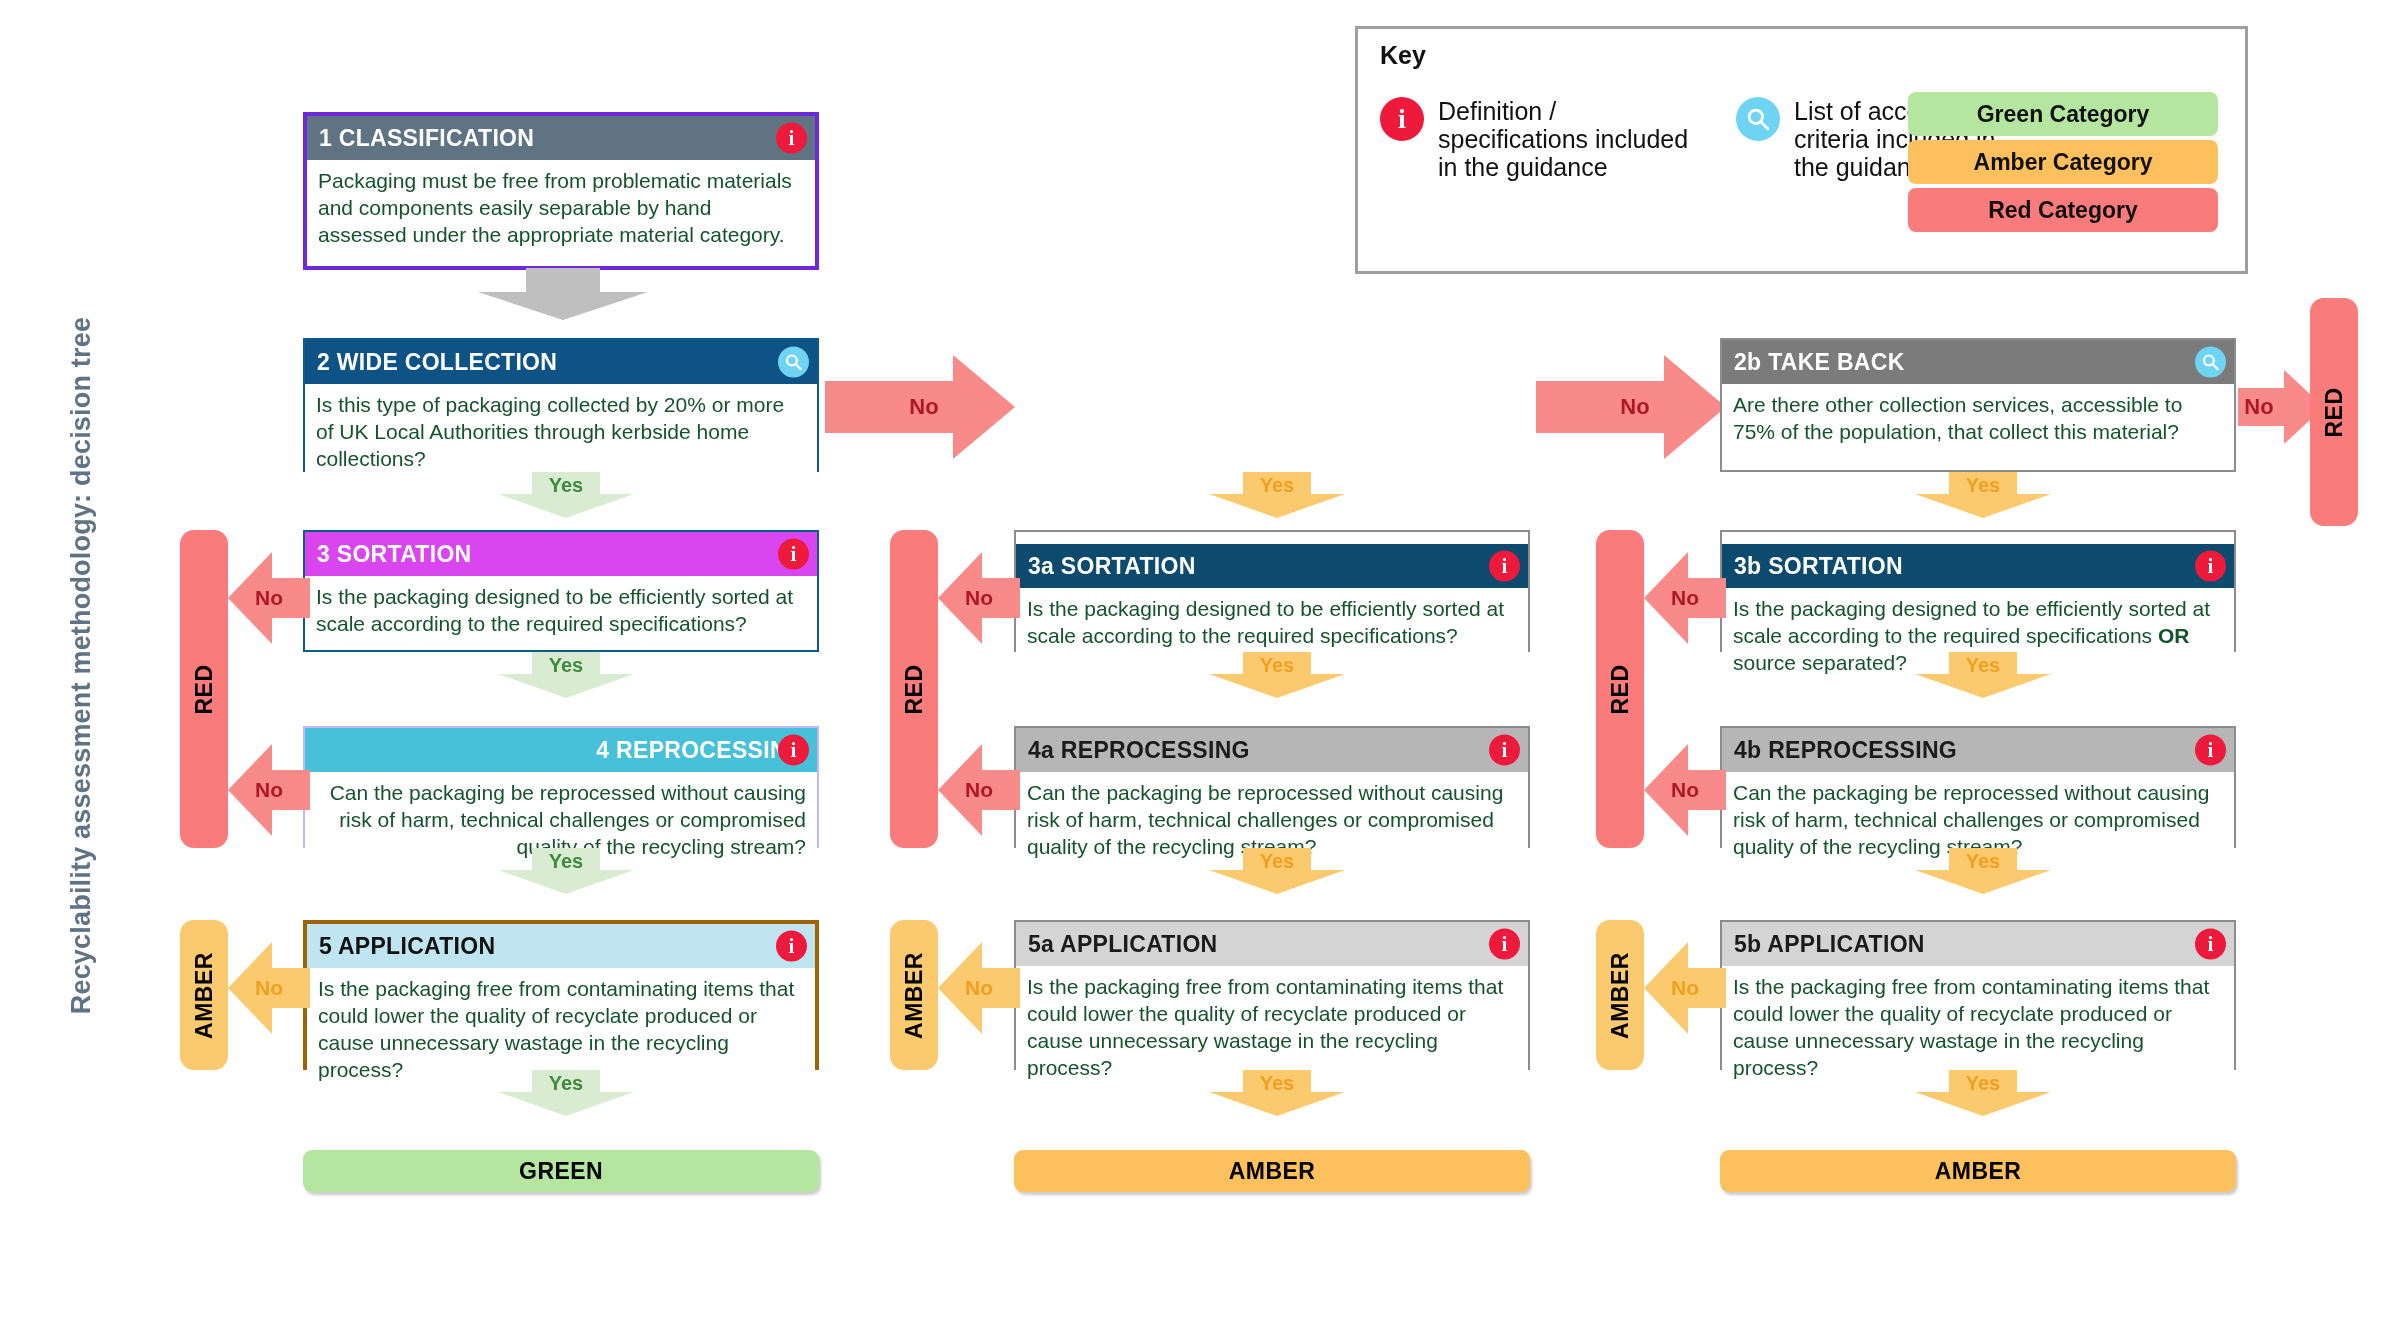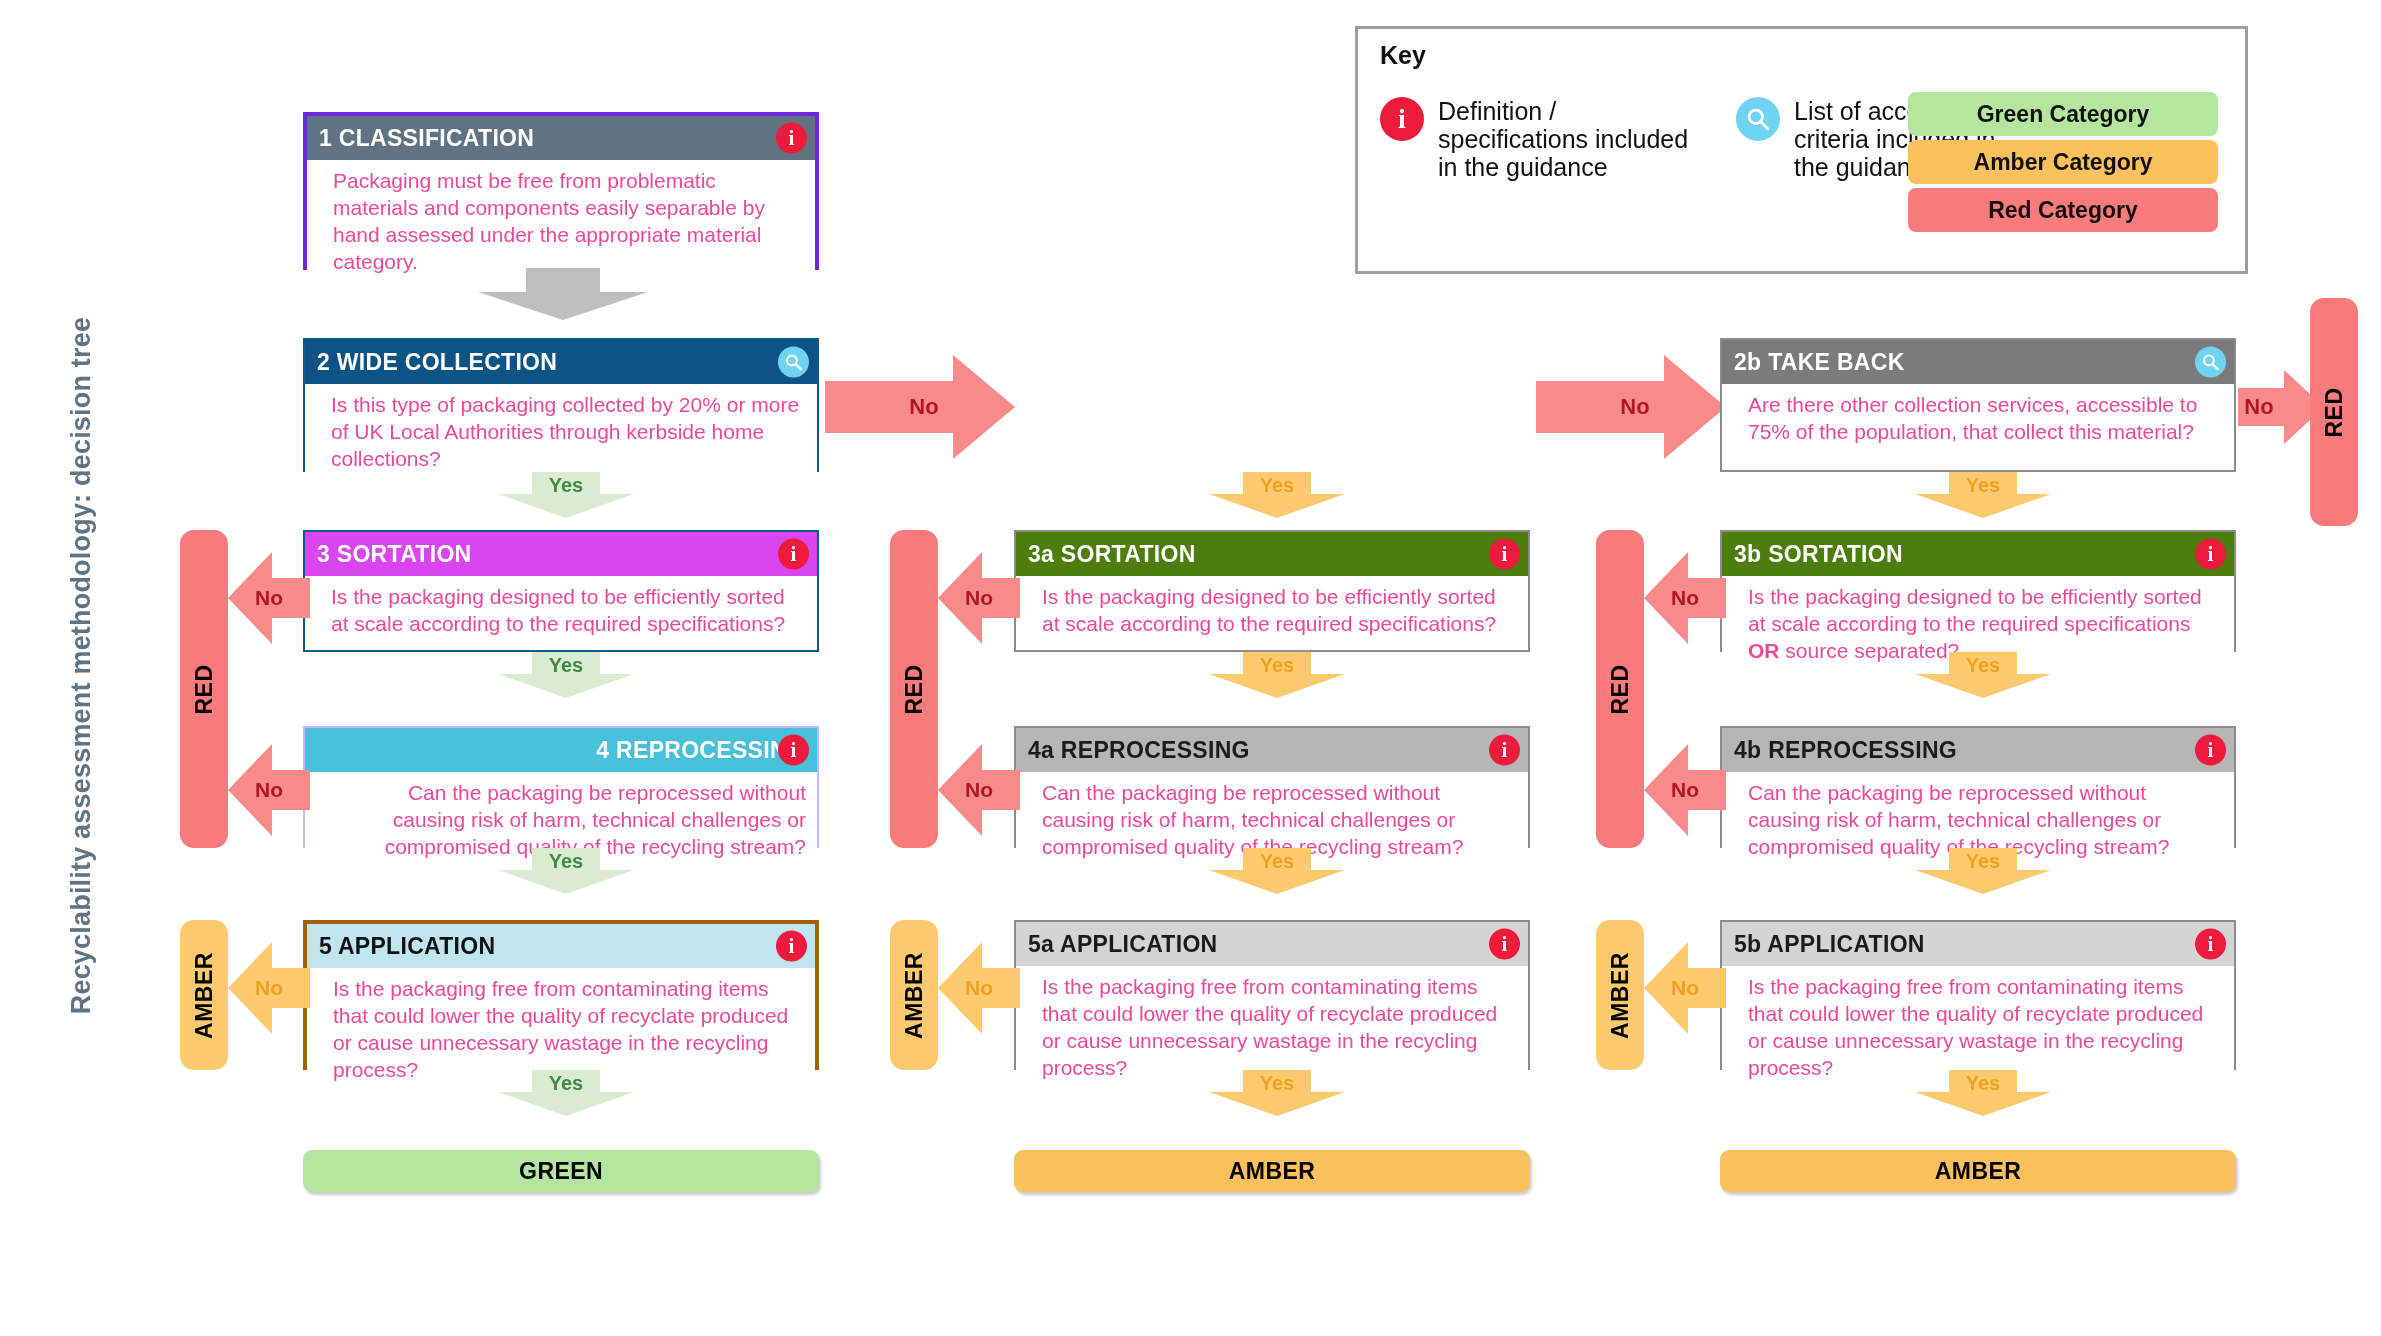--- a/index.html
+++ b/index.html
@@ -16,36 +16,36 @@
   }
 
   
   .box{position:absolute;box-sizing:border-box;background:#ffffff;}
   .box .hdr{
     position:relative;height:44px;line-height:44px;
     padding:0 12px;color:#ffffff;font-weight:bold;font-size:23px;
     letter-spacing:.3px;white-space:nowrap;
   }
   .box .body{
-    padding:8px 11px 10px 26px;color:#ec4899;font-size:21px;line-height:1.28;
+    padding:8px 11px 10px 11px;color:#14532d;font-size:21px;line-height:1.28;
     background:#ffffff;
   }
   .box.outline-dark{border:2px solid #8c8c8c;}
   .box.outline-blue{border:2px solid #0a5c8a;}
   .box.outline-ltblue{border:2px solid #c4b5fd;text-align:right;}
   .box.outline-paleblue{border:4px solid #a16207;}
   .box.outline-slate{border:4px solid #6d28d9;}
 
   .hdr.slate{background:#5f7383;}
   .hdr.navy{background:#0d5386;}
   .hdr.teal{background:#d946ef;}
   .hdr.cyan{background:#47c0da;}
   .hdr.palecyan{background:#bfe5f0;color:#111;}
   .hdr.gray{background:#7b7b7b;}
-  .hdr.gray2{background:#4d7c0f;color:#fff;}
+  .hdr.gray2{background:#0c4a6e;color:#fff;margin-top:12px;}
   .hdr.gray3{background:#b6b6b6;color:#1b1b1b;}
   .hdr.gray4{background:#d4d4d4;color:#1b1b1b;}
 
   .hdr .badge{
     position:absolute;right:8px;top:50%;transform:translateY(-50%);
     width:31px;height:31px;border-radius:50%;
     display:flex;align-items:center;justify-content:center;
     font-size:21px;font-weight:bold;line-height:1;color:#fff;
   }
   .badge.info{background:#ed1a3b;font-family:"Liberation Serif",serif;}

